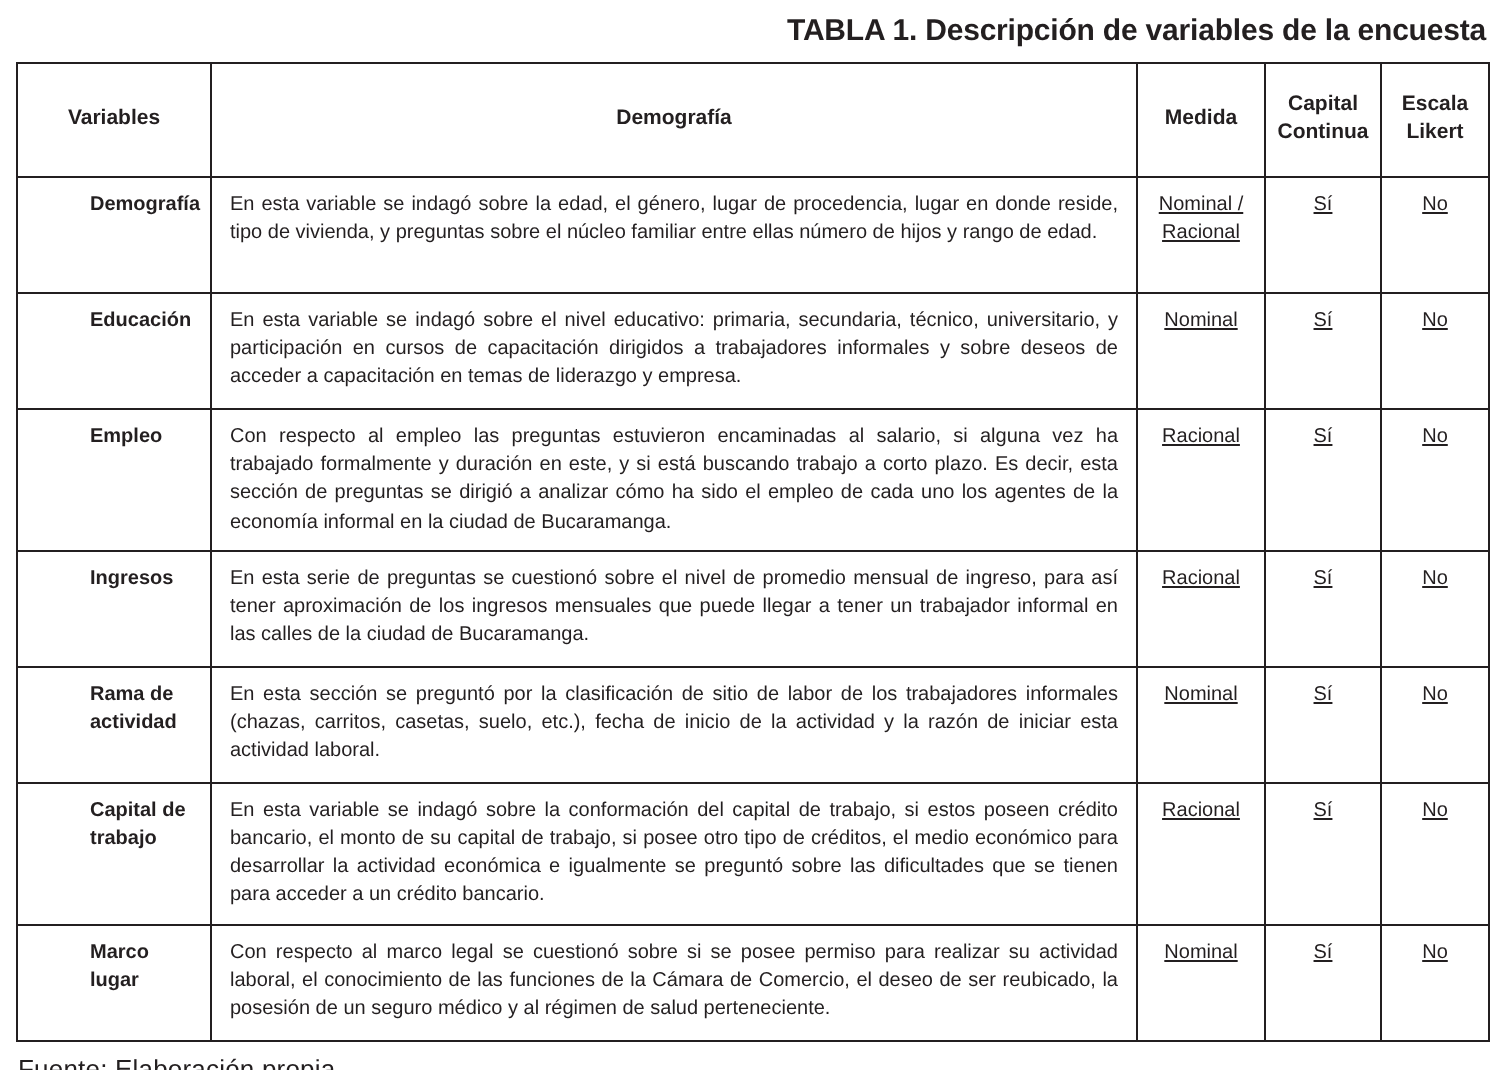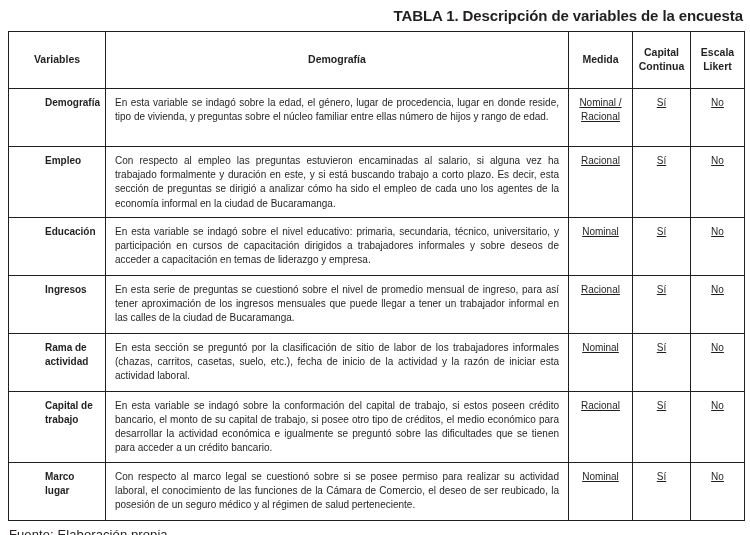--- a/index.html
+++ b/index.html
@@ -79,30 +79,30 @@
     </thead>
     <tbody>
         <tr>
           <td class="var">Demografía</td>
           <td class="desc">En esta variable se indagó sobre la edad, el género, lugar de procedencia, lugar en donde reside, tipo de vivienda, y preguntas sobre el núcleo familiar entre ellas número de hijos y rango de edad.</td>
           <td class="center">Nominal / Racional</td>
           <td class="center">Sí</td>
           <td class="center">No</td>
         </tr>
         <tr>
-          <td class="var">Empleo</td>
-          <td class="desc">Con respecto al empleo las preguntas estuvieron encaminadas al salario, si alguna vez ha trabajado formalmente y duración en este, y si está buscando trabajo a corto plazo. Es decir, esta sección de preguntas se dirigió a analizar cómo ha sido el empleo de cada uno los agentes de la economía informal en la ciudad de Bucaramanga.</td>
-          <td class="center">Racional</td>
+          <td class="var">Educación</td>
+          <td class="desc">En esta variable se indagó sobre el nivel educativo: primaria, secundaria, técnico, universitario, y participación en cursos de capacitación dirigidos a trabajadores informales y sobre deseos de acceder a capacitación en temas de liderazgo y empresa.</td>
+          <td class="center">Nominal</td>
           <td class="center">Sí</td>
           <td class="center">No</td>
         </tr>
         <tr>
-          <td class="var">Educación</td>
-          <td class="desc">En esta variable se indagó sobre el nivel educativo: primaria, secundaria, técnico, universitario, y participación en cursos de capacitación dirigidos a trabajadores informales y sobre deseos de acceder a capacitación en temas de liderazgo y empresa.</td>
-          <td class="center">Nominal</td>
+          <td class="var">Empleo</td>
+          <td class="desc">Con respecto al empleo las preguntas estuvieron encaminadas al salario, si alguna vez ha trabajado formalmente y duración en este, y si está buscando trabajo a corto plazo. Es decir, esta sección de preguntas se dirigió a analizar cómo ha sido el empleo de cada uno los agentes de la economía informal en la ciudad de Bucaramanga.</td>
+          <td class="center">Racional</td>
           <td class="center">Sí</td>
           <td class="center">No</td>
         </tr>
         <tr>
           <td class="var">Ingresos</td>
           <td class="desc">En esta serie de preguntas se cuestionó sobre el nivel de promedio mensual de ingreso, para así tener aproximación de los ingresos mensuales que puede llegar a tener un trabajador informal en las calles de la ciudad de Bucaramanga.</td>
           <td class="center">Racional</td>
           <td class="center">Sí</td>
           <td class="center">No</td>
         </tr>

